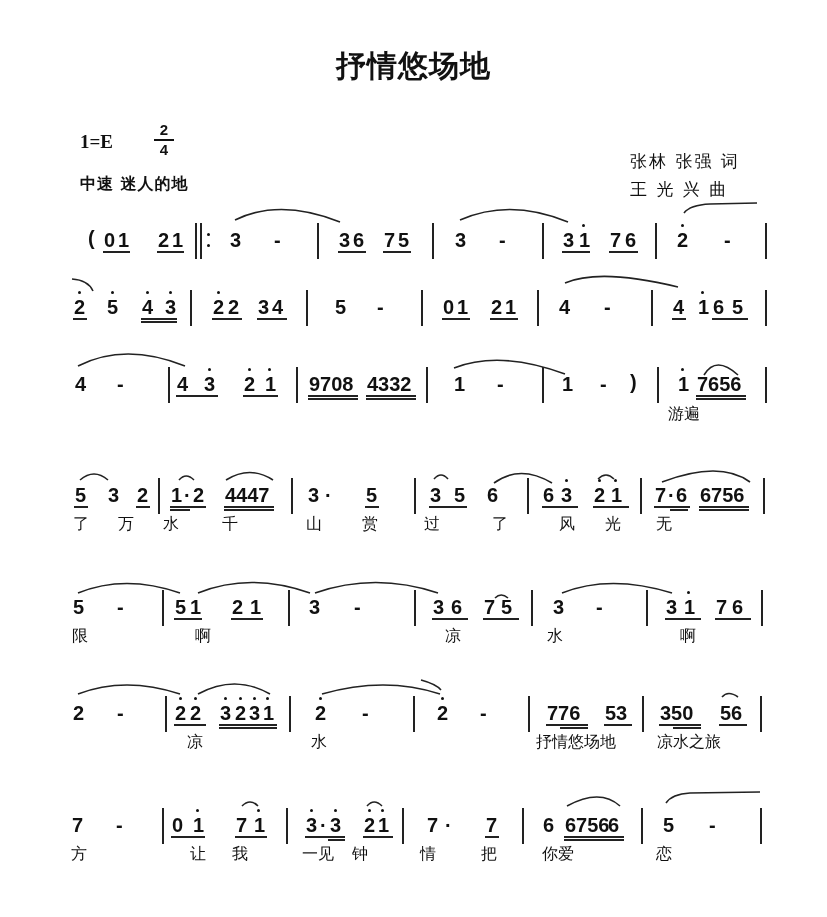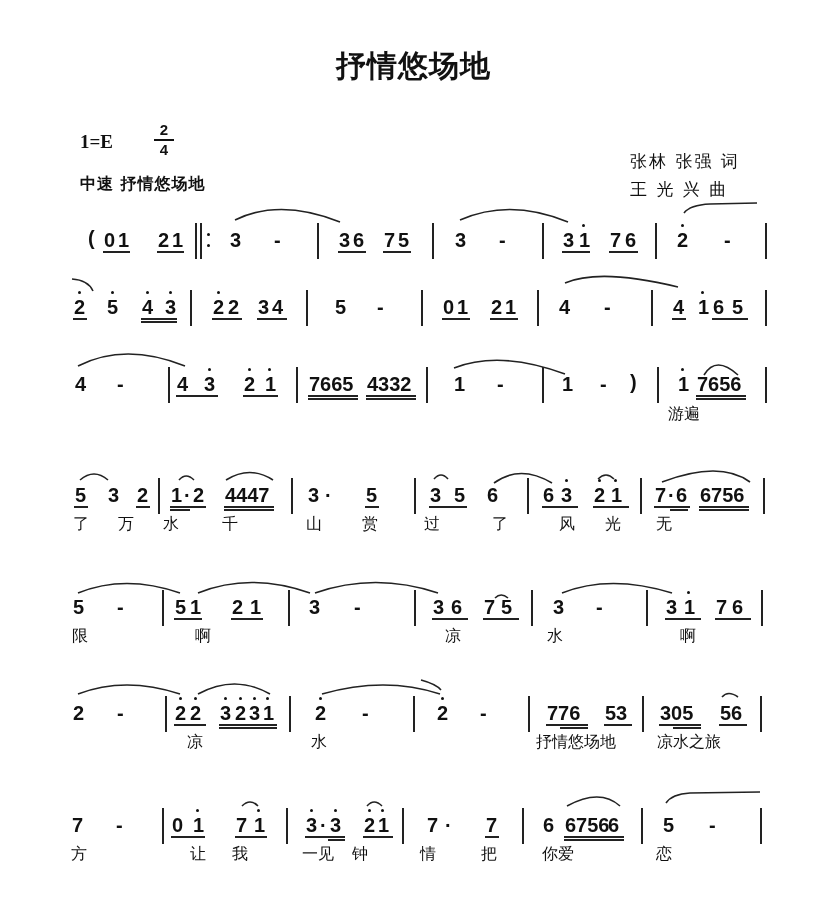--- a/index.html
+++ b/index.html
@@ -22,21 +22,21 @@
 </head>
 <body>
 
 <div class="title">抒情悠场地</div>
 <div class="key">1=E</div>
 <div class="timesig">
   <div>2</div>
   <div class="line"></div>
   <div>4</div>
 </div>
-<div class="tempo">中速  抒情悠场地</div>
+<div class="tempo">中速  迷人的地</div>
 <div class="credit" style="top:150px">张林   张强  词</div>
 <div class="credit" style="top:178px">王   光   兴 曲</div>
 
 <div id="score">
     <div class="el" style="left: 88px; top: 227px;">(</div>
     <div class="el" style="left: 104px; top: 229px;">0</div>
     <div class="el" style="left: 118px; top: 229px;">1</div>
     <div class="ul" style="left: 103px; top: 251px; width: 27px;"></div>
     <div class="el" style="left: 158px; top: 229px;">2</div>
     <div class="el" style="left: 172px; top: 229px;">1</div>
@@ -117,21 +117,21 @@
     <div class="el" style="left: 177px; top: 373px;">4</div>
     <div class="el" style="left: 204px; top: 373px;">3</div>
     <div class="dot" style="left: 208px; top: 368px;"></div>
     <div class="ul" style="left: 176px; top: 395px; width: 42px;"></div>
     <div class="el" style="left: 244px; top: 373px;">2</div>
     <div class="dot" style="left: 248px; top: 368px;"></div>
     <div class="el" style="left: 265px; top: 373px;">1</div>
     <div class="dot" style="left: 268px; top: 368px;"></div>
     <div class="ul" style="left: 243px; top: 395px; width: 35px;"></div>
     <div class="bar" style="left: 296px; top: 367px; height: 36px;"></div>
-    <div class="el" style="left: 309px; top: 373px;">7665</div>
+    <div class="el" style="left: 309px; top: 373px;">9708</div>
     <div class="ul" style="left: 308px; top: 395px; width: 50px;"></div>
     <div class="ul" style="left: 308px; top: 398px; width: 50px;"></div>
     <div class="el" style="left: 367px; top: 373px;">4332</div>
     <div class="ul" style="left: 366px; top: 395px; width: 50px;"></div>
     <div class="ul" style="left: 366px; top: 398px; width: 50px;"></div>
     <div class="bar" style="left: 426px; top: 367px; height: 36px;"></div>
     <div class="el" style="left: 454px; top: 373px;">1</div>
     <div class="el" style="left: 497px; top: 373px;">-</div>
     <div class="bar" style="left: 542px; top: 367px; height: 36px;"></div>
     <div class="el" style="left: 562px; top: 373px;">1</div>
@@ -262,21 +262,21 @@
     <div class="el" style="left: 437px; top: 702px;">2</div>
     <div class="dot" style="left: 441px; top: 697px;"></div>
     <div class="el" style="left: 480px; top: 702px;">-</div>
     <div class="bar" style="left: 528px; top: 696px; height: 36px;"></div>
     <div class="el" style="left: 547px; top: 702px;">776</div>
     <div class="ul" style="left: 546px; top: 724px; width: 42px;"></div>
     <div class="ul" style="left: 560px; top: 727px; width: 28px;"></div>
     <div class="el" style="left: 605px; top: 702px;">53</div>
     <div class="ul" style="left: 604px; top: 724px; width: 28px;"></div>
     <div class="bar" style="left: 642px; top: 696px; height: 36px;"></div>
-    <div class="el" style="left: 660px; top: 702px;">305</div>
+    <div class="el" style="left: 660px; top: 702px;">350</div>
     <div class="ul" style="left: 659px; top: 724px; width: 42px;"></div>
     <div class="ul" style="left: 673px; top: 727px; width: 28px;"></div>
     <div class="el" style="left: 720px; top: 702px;">56</div>
     <div class="ul" style="left: 719px; top: 724px; width: 28px;"></div>
     <div class="bar" style="left: 760px; top: 696px; height: 36px;"></div>
     <div class="lyr" style="left: 187px; top: 732px;">凉</div>
     <div class="lyr" style="left: 311px; top: 732px;">水</div>
     <div class="lyr" style="left: 536px; top: 732px;">抒情悠场地</div>
     <div class="lyr" style="left: 657px; top: 732px;">凉水之旅</div>
     <div class="el" style="left: 72px; top: 814px;">7</div>

